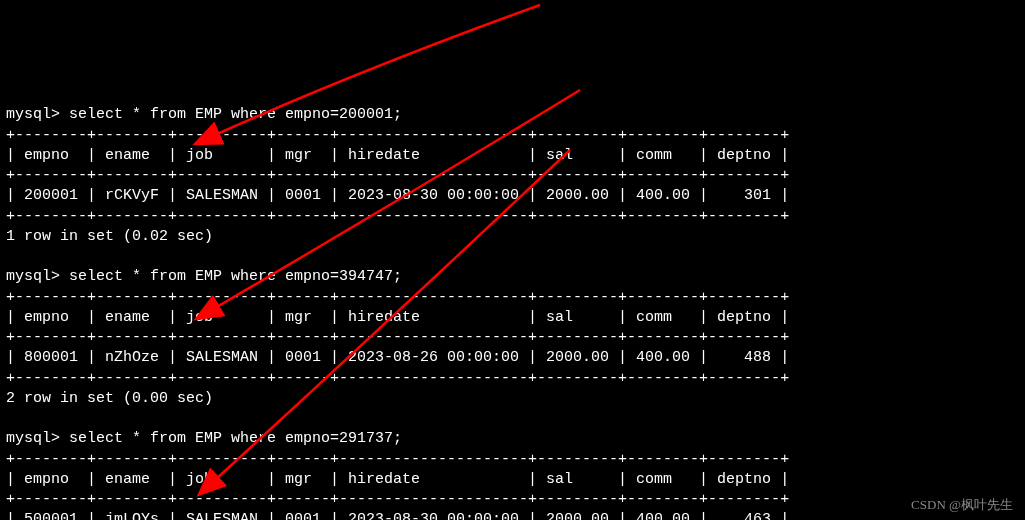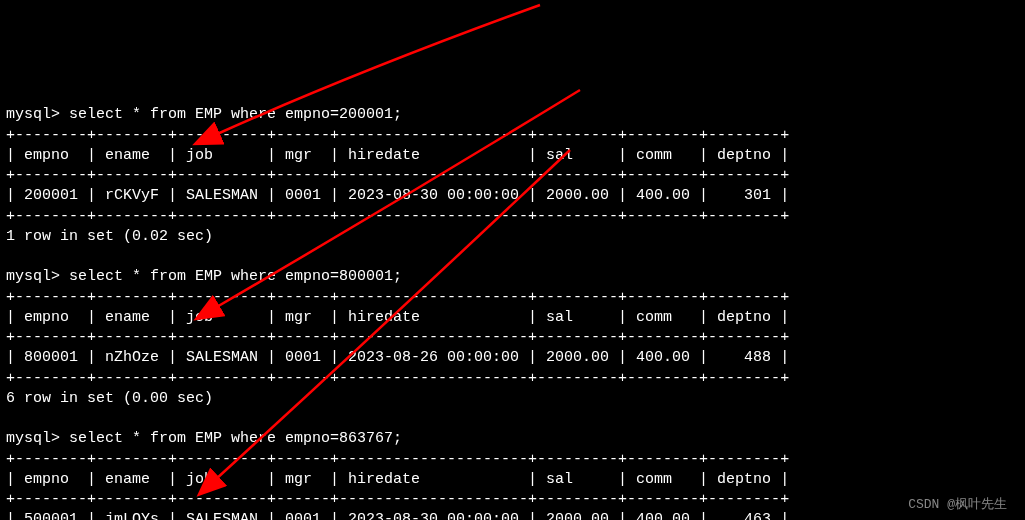--- a/index.html
+++ b/index.html
@@ -23,50 +23,50 @@
     .arrows {
       position: absolute;
       top: 0;
       left: 0;
       pointer-events: none;
       z-index: 2;
     }
     .watermark {
       position: absolute;
       bottom: 6px;
-      right: 18px;
+      right: 12px;
       color: #888888;
       font-size: 13px;
-      font-family: Liberation Mono, monospace;
+      font-family: Liberation Serif, serif;
       z-index: 3;
     }
   </style>
 </head>
 <body>
 
 
 
 <div class="terminal">
 <span>mysql&gt;</span> <span>select * from EMP where empno=200001;</span>
 <span>+--------+--------+----------+------+---------------------+---------+--------+--------+</span>
 <span>| empno  | ename  | job      | mgr  | hiredate            | sal     | comm   | deptno |</span>
 <span>+--------+--------+----------+------+---------------------+---------+--------+--------+</span>
 <span>| 200001 | rCKVyF | SALESMAN | 0001 | 2023-08-30 00:00:00 | 2000.00 | 400.00 |    301 |</span>
 <span>+--------+--------+----------+------+---------------------+---------+--------+--------+</span>
 <span>1 row in set (0.02 sec)</span>
 
-<span>mysql&gt;</span> <span>select * from EMP where empno=800001;</span>
+<span>mysql&gt;</span> <span>select * from EMP where empno=394747;</span>
 <span>+--------+--------+----------+------+---------------------+---------+--------+--------+</span>
 <span>| empno  | ename  | job      | mgr  | hiredate            | sal     | comm   | deptno |</span>
 <span>+--------+--------+----------+------+---------------------+---------+--------+--------+</span>
 <span>| 800001 | nZhOze | SALESMAN | 0001 | 2023-08-26 00:00:00 | 2000.00 | 400.00 |    488 |</span>
 <span>+--------+--------+----------+------+---------------------+---------+--------+--------+</span>
-<span>6 row in set (0.00 sec)</span>
+<span>2 row in set (0.00 sec)</span>
 
-<span>mysql&gt;</span> <span>select * from EMP where empno=863767;</span>
+<span>mysql&gt;</span> <span>select * from EMP where empno=291737;</span>
 <span>+--------+--------+----------+------+---------------------+---------+--------+--------+</span>
 <span>| empno  | ename  | job      | mgr  | hiredate            | sal     | comm   | deptno |</span>
 <span>+--------+--------+----------+------+---------------------+---------+--------+--------+</span>
 <span>| 500001 | jmLQYs | SALESMAN | 0001 | 2023-08-30 00:00:00 | 2000.00 | 400.00 |    463 |</span>
 
 
 </div>
 
 <svg class="arrows" width="1025" height="520">
   <defs>

